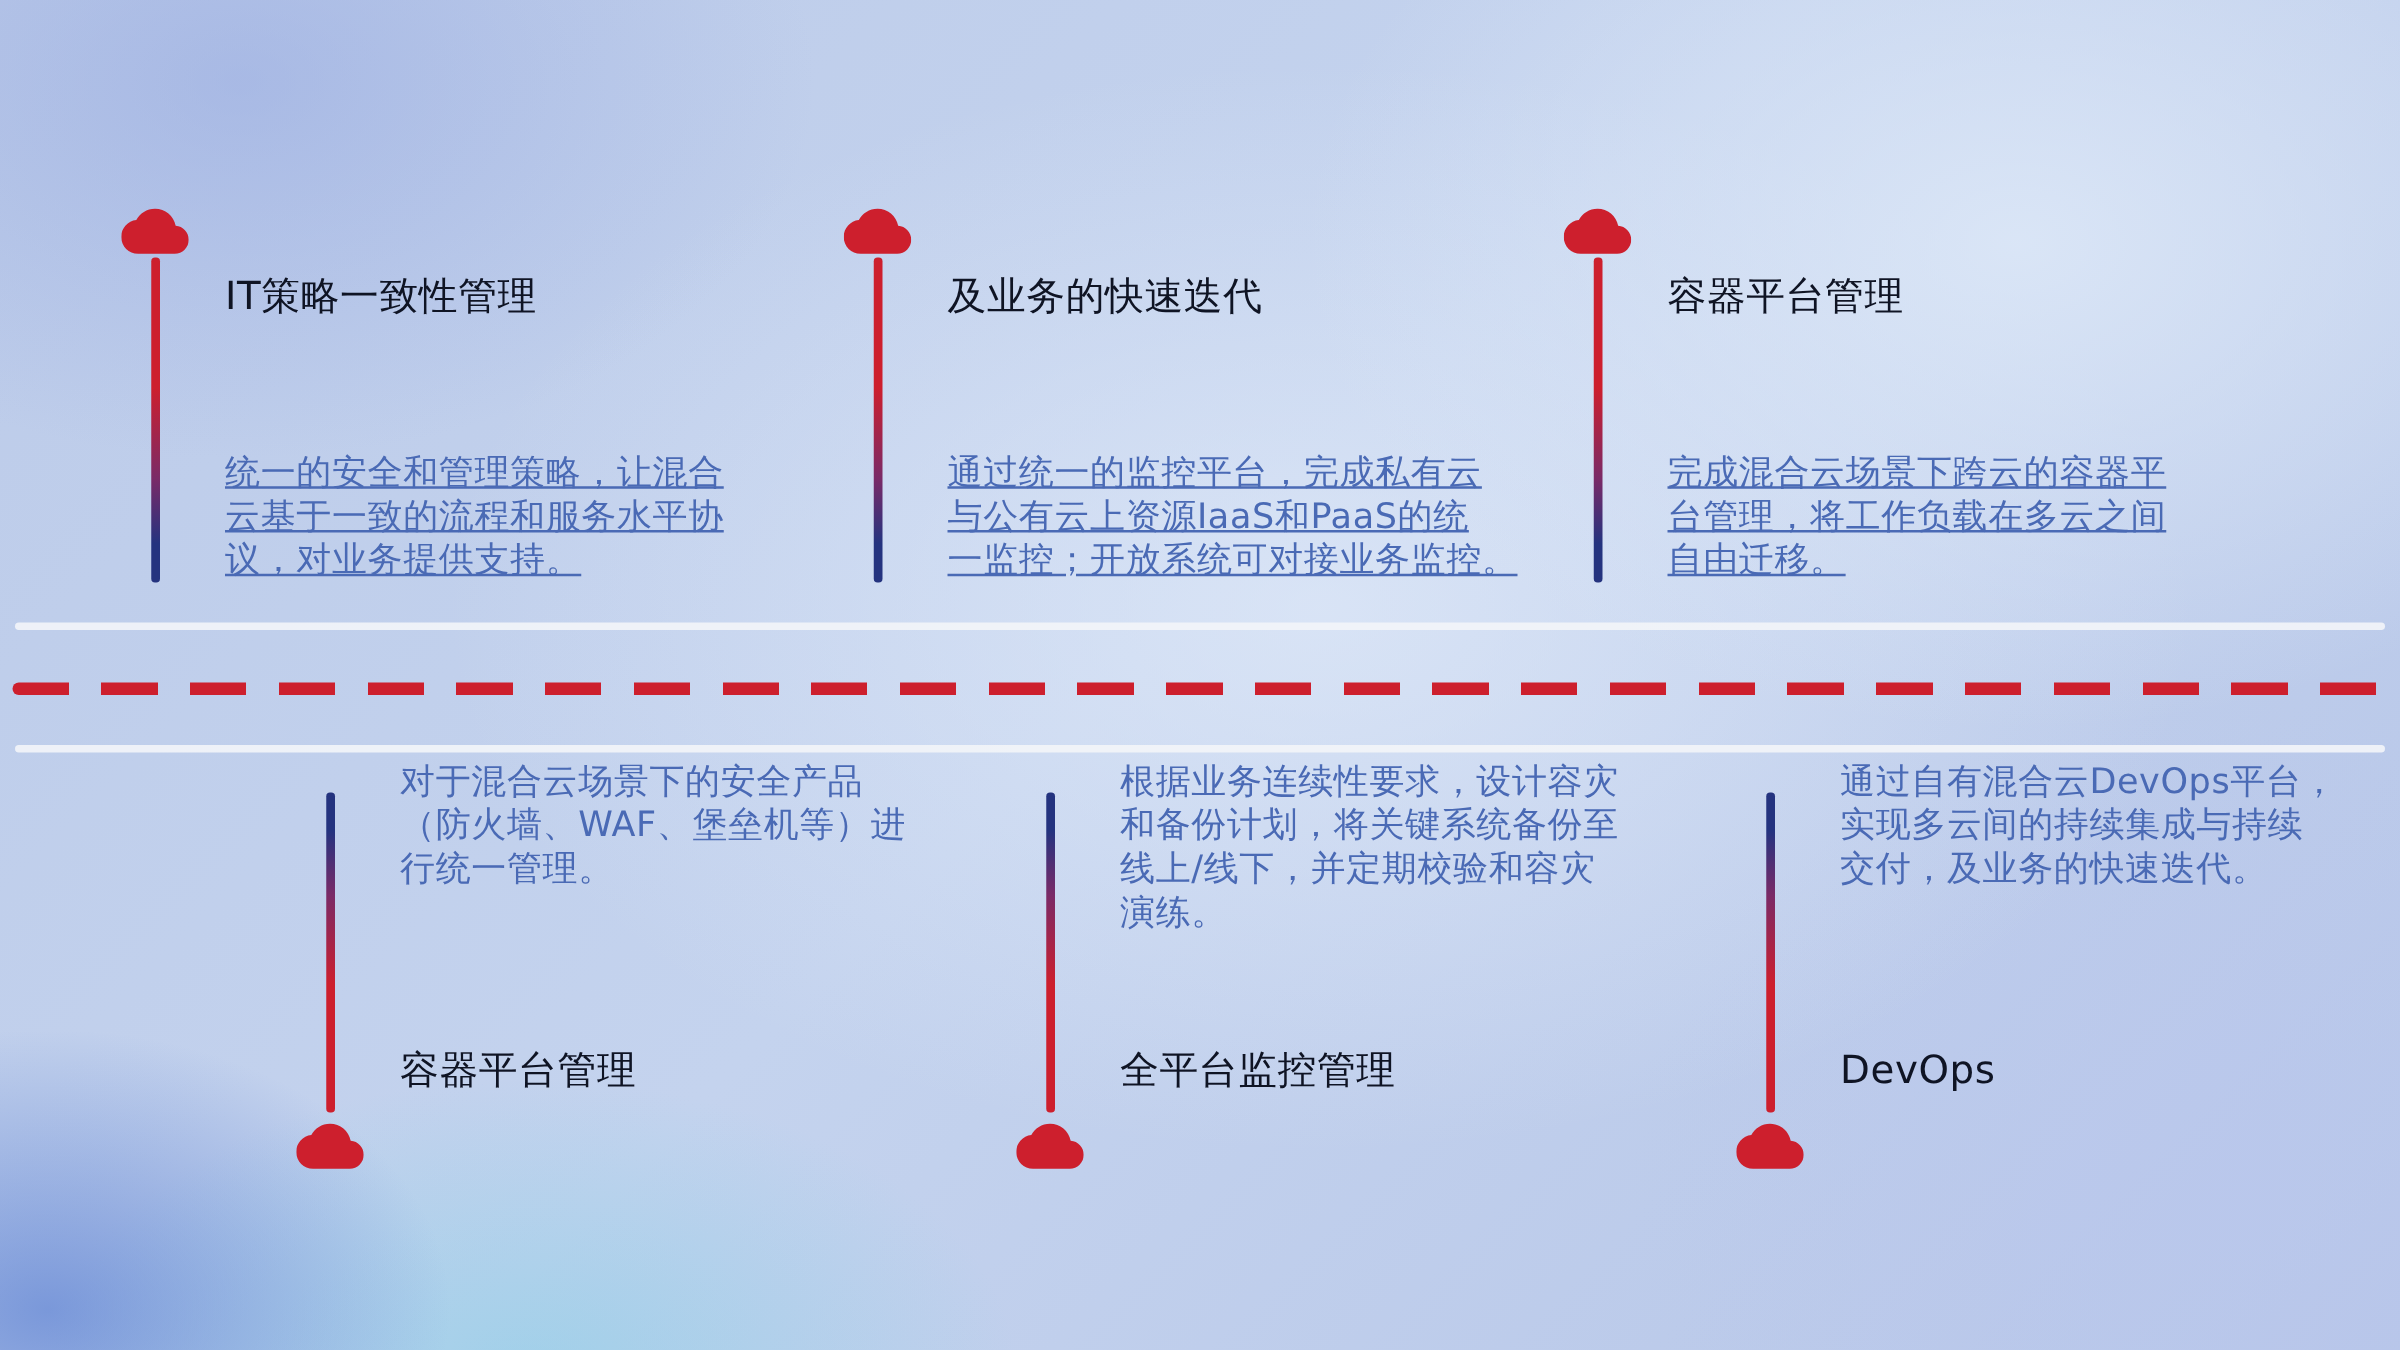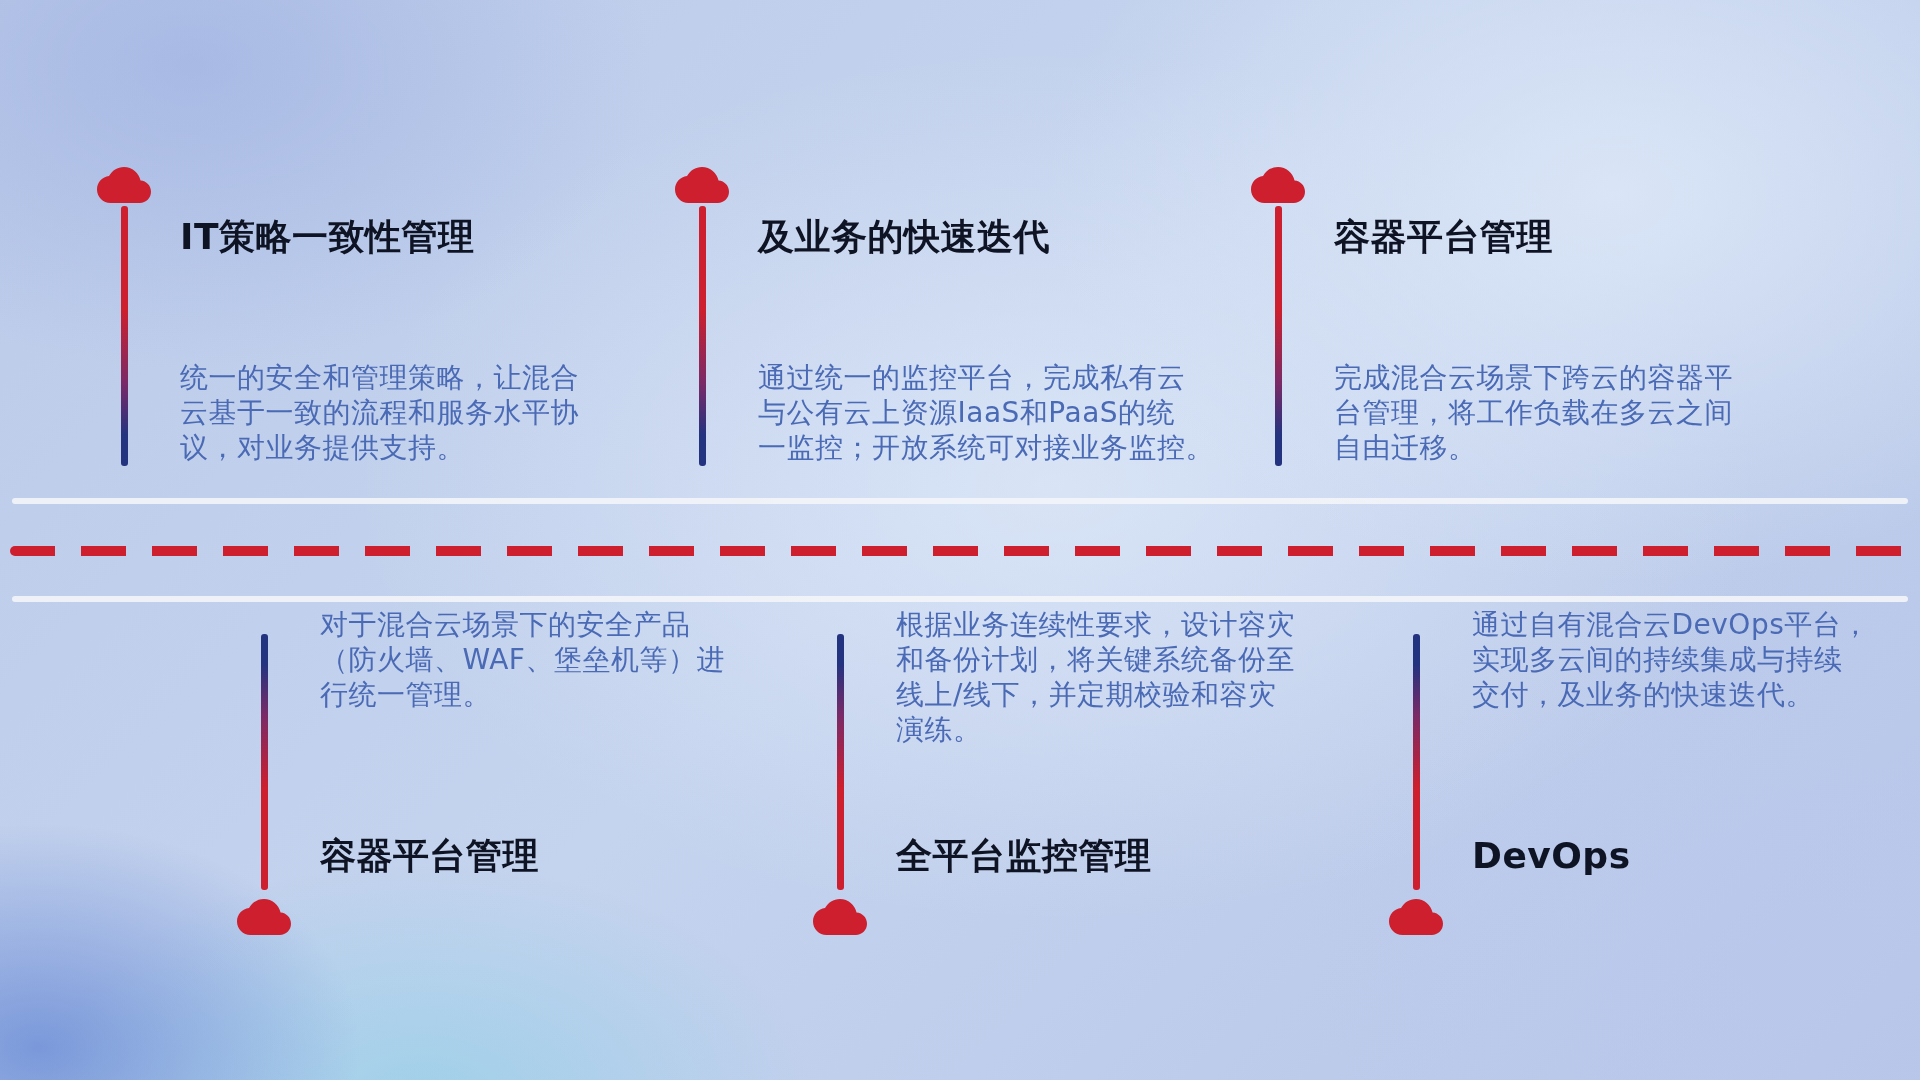--- a/index.html
+++ b/index.html
@@ -56,32 +56,32 @@
     background:linear-gradient(180deg,var(--pole_blue) 12%,#7a2a67 32%,var(--red) 60%,var(--red) 100%);
   }
 
   .cloud{position:absolute;left:-27px;width:54px;height:38px;display:block;}
   .item-top .cloud{top:166px;}
   .item-bottom .cloud{top:898px;}
   .cloud svg{display:block;width:54px;height:38px;}
 
   .title{
     position:absolute;left:56px;width:560px;
-    font-size:36px;line-height:46px;font-weight:700;color:var(--title_dark);
+    font-size:31px;line-height:46px;font-weight:400;color:var(--title_dark);
     letter-spacing:0.5px;white-space:nowrap;
   }
   .item-top .title{top:214px;}
   .item-bottom .title{top:833px;}
 
   .desc{
     position:absolute;left:56px;width:500px;
     font-size:28px;line-height:35px;color:var(--desc_blue);
     white-space:pre-line;letter-spacing:0.5px;
   }
-  .item-top .desc{top:360px;}
+  .item-top .desc{top:360px;text-decoration:underline;}
   .item-bottom .desc{top:607px;}
 </style>
 </head>
 <body>
 
 <div class="stage">
   <div class="bg"></div>
 
   <div class="rail rail-top"></div>
   <div class="rail-dashed"></div>

